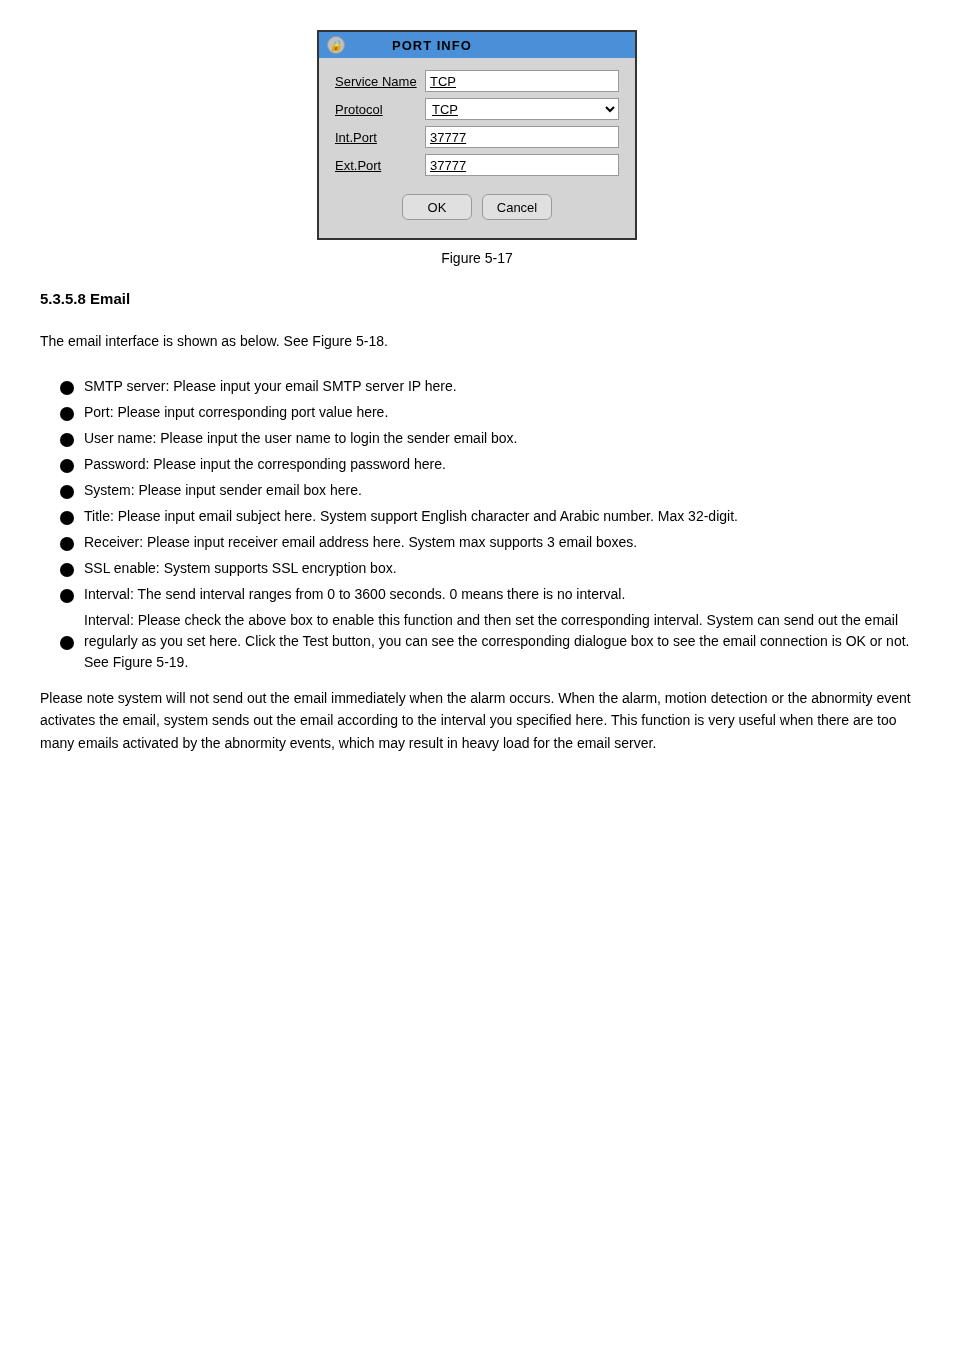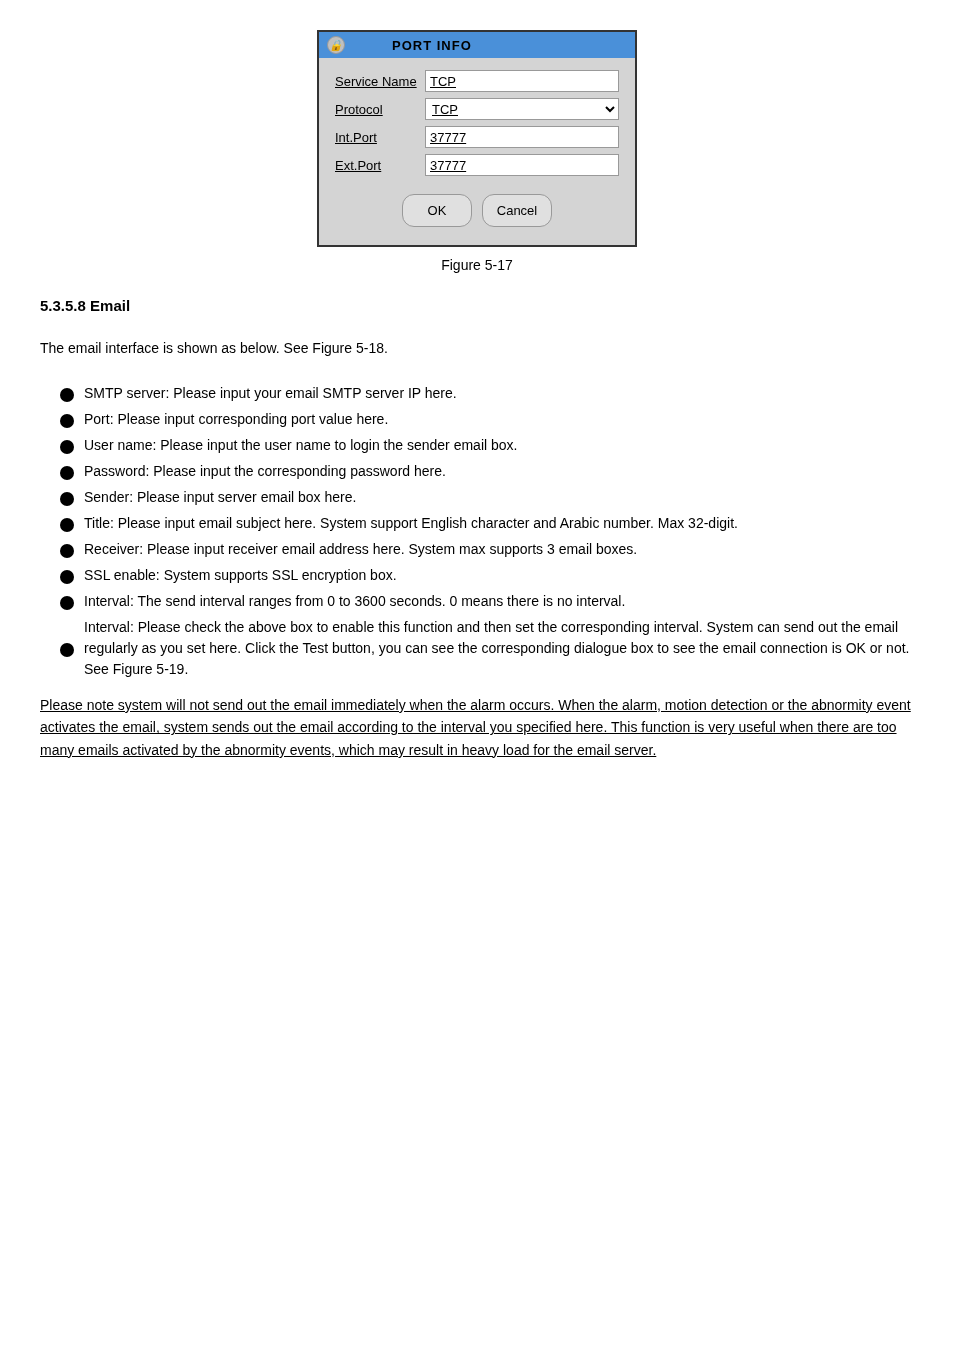--- a/index.html
+++ b/index.html
@@ -92,26 +92,26 @@
       outline: none;
     }
     .dialog-buttons {
       display: flex;
       justify-content: center;
       gap: 10px;
       padding: 12px 0 10px 0;
     }
     .btn {
       width: 70px;
-      height: 33px;
+      height: 26px;
       background: #e0e0e0;
       border: 1px solid #999;
       font-size: 13px;
       cursor: pointer;
-      border-radius: 12px;
+      border-radius: 6px;
     }
 
     
     .figure-caption {
       text-align: center;
       font-size: 14px;
       margin-bottom: 24px;
       color: #000;
     }
 
@@ -155,21 +155,20 @@
     }
     .bullet-text {
       flex: 1;
     }
 
     .paragraph {
       font-size: 14px;
       line-height: 1.6;
       margin-bottom: 14px;
       color: #000;
-      text-decoration: underline;
     }
   </style>
 </head>
 <body>
 
 <div class="dialog-container">
   <div class="dialog">
     <div class="dialog-titlebar">
       <div class="dialog-icon">
         <span style="font-style:italic; font-size:11px;">🔒</span>
@@ -228,21 +227,21 @@
     <li>
       <span class="bullet-dot"></span>
       <span class="bullet-text">User name:  Please input the user name to login the sender email box.</span>
     </li>
     <li>
       <span class="bullet-dot"></span>
       <span class="bullet-text">Password: Please input the corresponding password here.</span>
     </li>
     <li>
       <span class="bullet-dot"></span>
-      <span class="bullet-text">Sender: Please input server email box here.</span>
+      <span class="bullet-text">System: Please input sender email box here.</span>
     </li>
     <li>
       <span class="bullet-dot"></span>
       <span class="bullet-text">Title: Please input email subject here. System support English character and Arabic number. Max 32-digit.</span>
     </li>
     <li>
       <span class="bullet-dot"></span>
       <span class="bullet-text">Receiver: Please input receiver email address here. System max supports 3 email boxes.</span>
     </li>
     <li>

